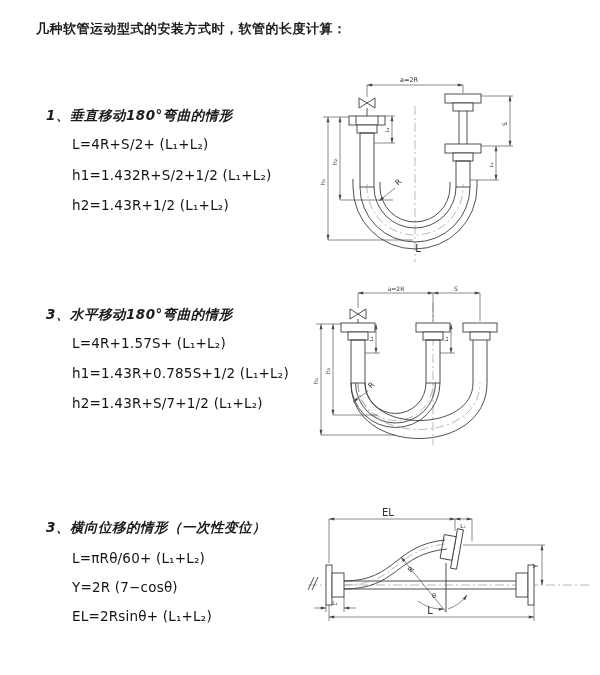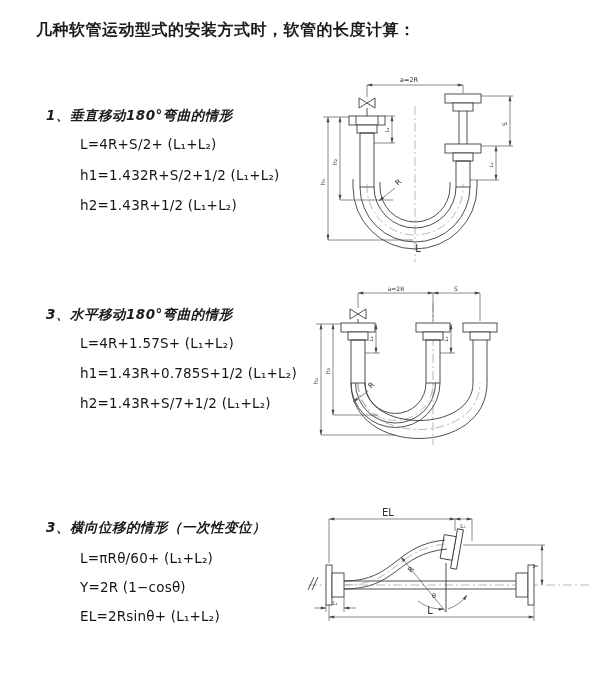--- a/index.html
+++ b/index.html
@@ -2,23 +2,23 @@
 <html><head>
 <meta charset="utf-8">
 <style>
   html,body{margin:0;padding:0;}
   body{
     width:600px;height:675px;position:relative;overflow:hidden;
     background:#ffffff;color:#1b1b1b;
     font-family:"DejaVu Sans","Liberation Sans",sans-serif;
   }
   .abs{position:absolute;white-space:nowrap;}
-  .title{font-size:16px;font-weight:bold;letter-spacing:.5px;}
+  .title{font-size:13px;font-weight:bold;letter-spacing:.5px;}
   .heading{font-size:13.5px;font-weight:bold;letter-spacing:.5px;font-style:italic;}
-  .formula{font-size:13.5px;font-weight:normal;letter-spacing:.2px;color:#141414;margin-left:8px;}
+  .formula{font-size:13.5px;font-weight:normal;letter-spacing:.2px;color:#141414;}
   svg{position:absolute;}
   svg text{font-family:"DejaVu Sans","Liberation Sans",sans-serif;fill:#2e2e2e;}
   .draw{stroke:#3c3c3c;stroke-width:.9;fill:none;}
   .fit{stroke:#3c3c3c;stroke-width:.9;fill:#ffffff;}
   .dline{stroke:#4a4a4a;stroke-width:.65;fill:none;}
   .cl{stroke:#8a8a8a;stroke-width:.6;fill:none;stroke-dasharray:9 3 2 3;}
 </style>
 </head>
 <body>
 
@@ -29,21 +29,21 @@
 <div class="abs formula" style="left:72px;top:167px">h1=1.432R+S/2+1/2 (L₁+L₂)</div>
 <div class="abs formula" style="left:72px;top:197px">h2=1.43R+1/2 (L₁+L₂)</div>
 
 <div class="abs heading" style="left:46px;top:306px">3、水平移动180°弯曲的情形</div>
 <div class="abs formula" style="left:72px;top:335px">L=4R+1.57S+ (L₁+L₂)</div>
 <div class="abs formula" style="left:72px;top:365px">h1=1.43R+0.785S+1/2 (L₁+L₂)</div>
 <div class="abs formula" style="left:72px;top:395px">h2=1.43R+S/7+1/2 (L₁+L₂)</div>
 
 <div class="abs heading" style="left:46px;top:519px">3、横向位移的情形（一次性变位）</div>
 <div class="abs formula" style="left:72px;top:550px">L=πRθ/60+ (L₁+L₂)</div>
-<div class="abs formula" style="left:72px;top:579px">Y=2R (1−cosθ)</div>
+<div class="abs formula" style="left:72px;top:579px">Y=2R (7−cosθ)</div>
 <div class="abs formula" style="left:72px;top:608px">EL=2Rsinθ+ (L₁+L₂)</div>
 
 <svg style="left:313px;top:72px" width="272" height="195" viewBox="0 0 272 195">
   <defs>
     <marker id="d1-ar" viewBox="0 0 10 6" refX="9.5" refY="3" markerWidth="9" markerHeight="5.4" orient="auto-start-reverse">
       <path d="M.5,.5 L9.5,3 L.5,5.5 Z" fill="#444"></path>
     </marker>
     <pattern id="d1-hatch" width="4" height="4" patternUnits="userSpaceOnUse">
       <path d="M0,0 l4,4 M4,0 l-4,4" stroke="#8a8a8a" stroke-width=".5"></path>
     </pattern>

